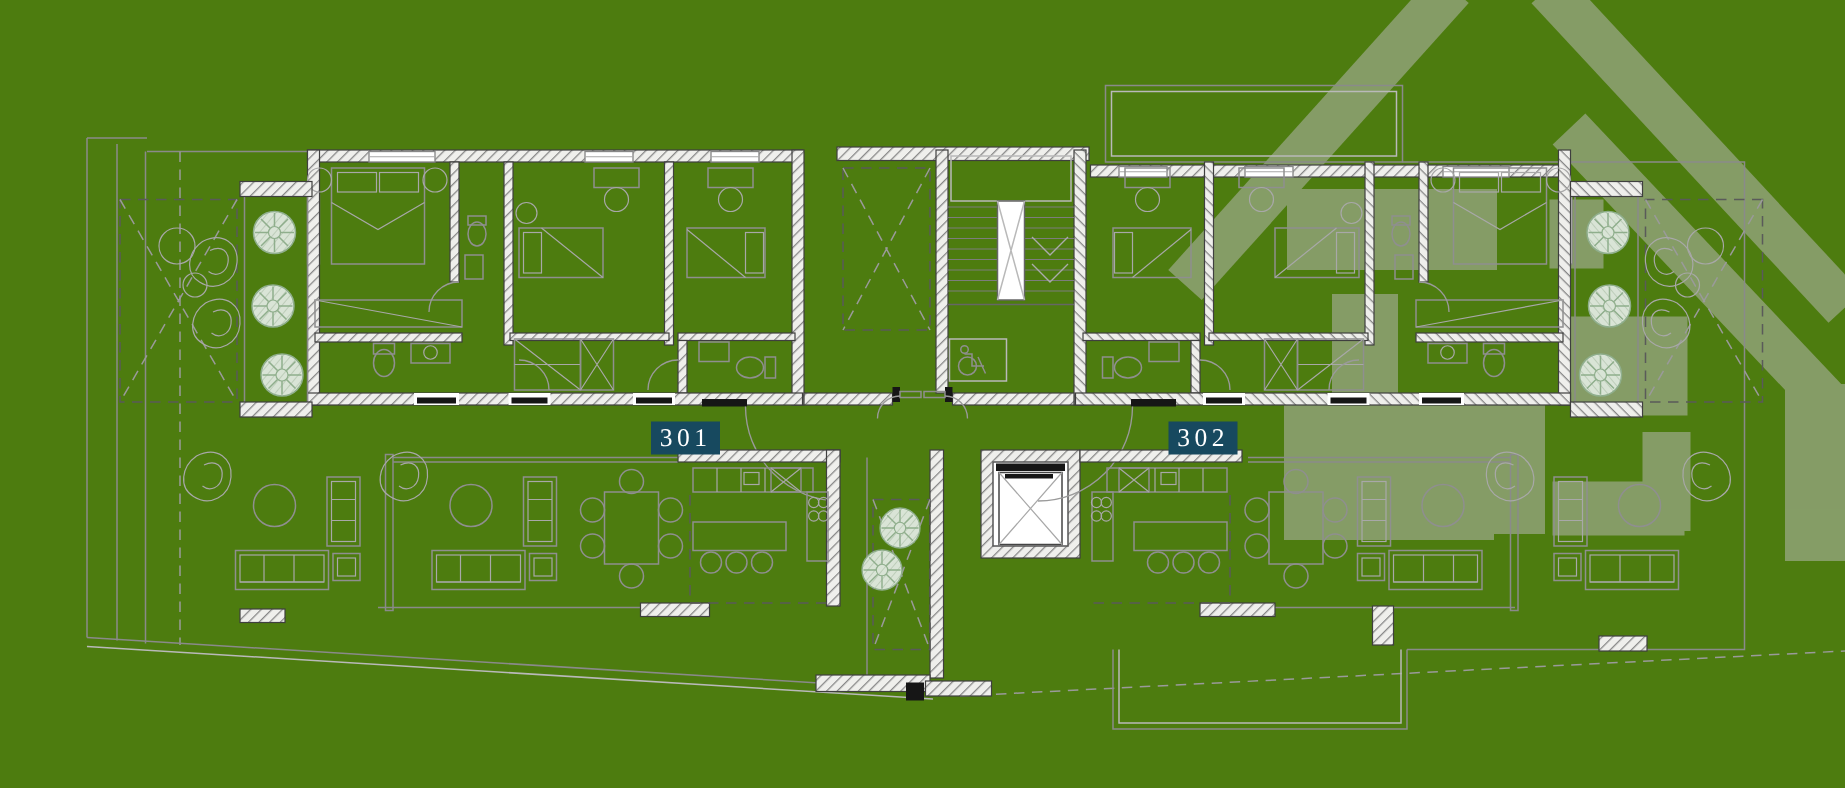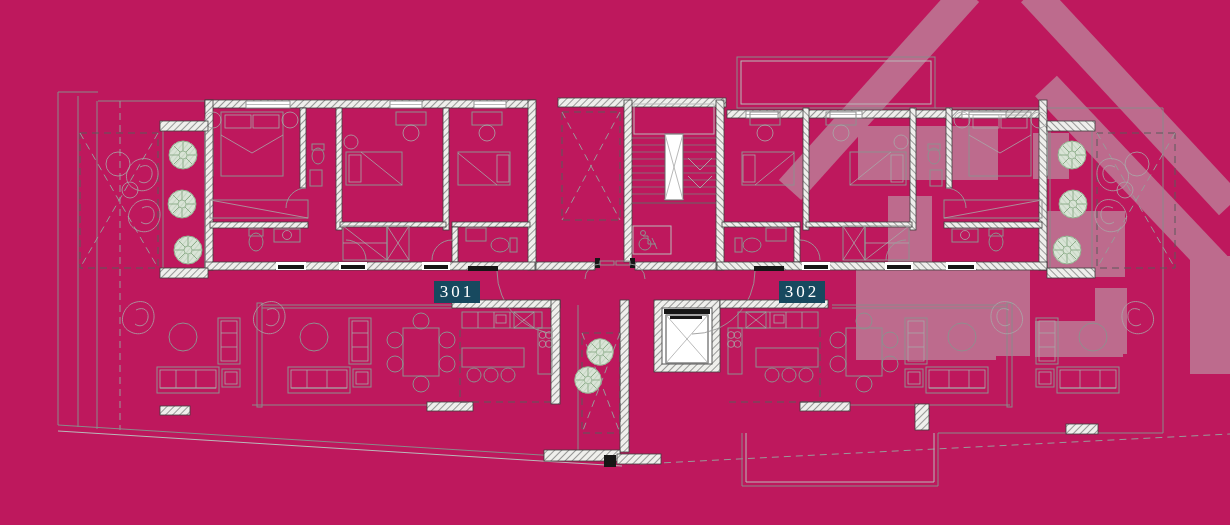--- a/index.html
+++ b/index.html
@@ -1,21 +1,21 @@
 <!DOCTYPE html>
 <html style="--label-bg: #17495F; --label-text: #FFFFFF; --tree-fill: #D9E4D6; --tree-stroke: #8FAE8C; --watermark: #BDBDBD; --wall-line: #3F3F3F; --furn: #8F8F8F;"><head>
 <meta charset="utf-8">
 <style>
   :root{
     --label-bg:#17495F; --label-text:#FFFFFF;
     --tree-fill:#D9E4D6; --tree-stroke:#8FAE8C;
     --watermark:#BDBDBD; --wall-line:#3F3F3F; --furn:#8F8F8F;
   }
   html,body{margin:0;padding:0;background:#fff;}
-  .plan-wrap{position:relative;width:1230px;height:525px;background:#be185d;overflow:hidden;}
+  .plan-wrap{position:relative;width:1230px;height:525px;background:#4d7c0f;overflow:hidden;}
   svg{position:absolute;left:0;top:0;}
   .wall{fill:url(#hatch);stroke:var(--wall-line);stroke-width:.8;}
   .thin{stroke:#8a8a8a;stroke-width:1;fill:none;}
   .lite{stroke:#b9b9b9;stroke-width:1;fill:none;}
   .furn{stroke:var(--furn);stroke-width:1;fill:none;}
   .furn2{stroke:#a8a8a8;stroke-width:.8;fill:none;}
   .dash{stroke:#5a5a5a;stroke-width:1;fill:none;stroke-dasharray:7 5;}
   .dashlite{stroke:#9a9a9a;stroke-width:1;fill:none;stroke-dasharray:7 5;}
   .blackbar{fill:#161616;stroke:none;}
   .door{stroke:#9a9a9a;stroke-width:.9;fill:none;}

